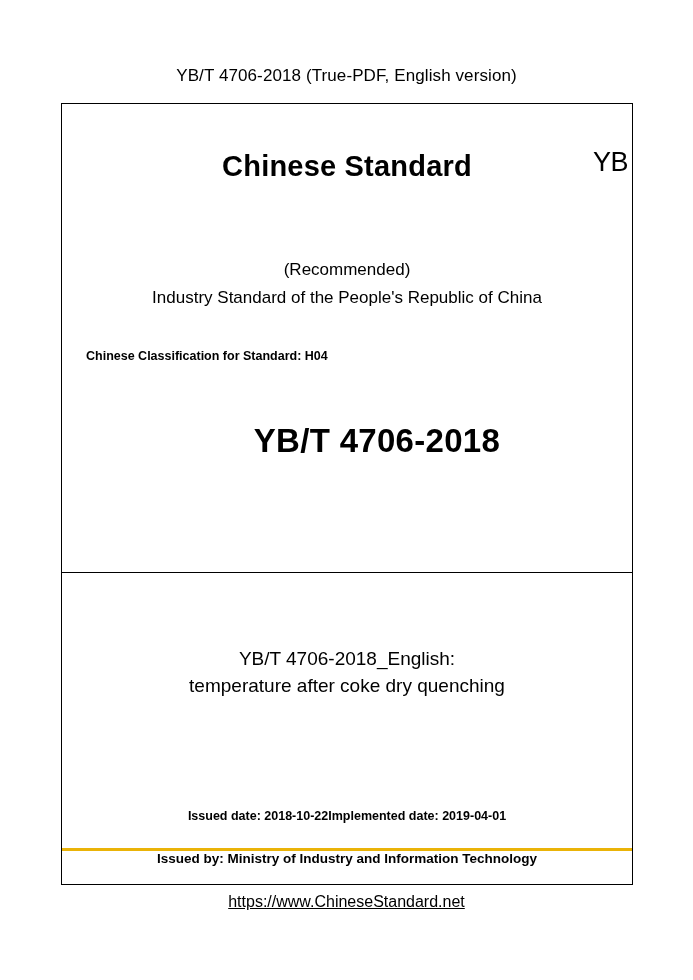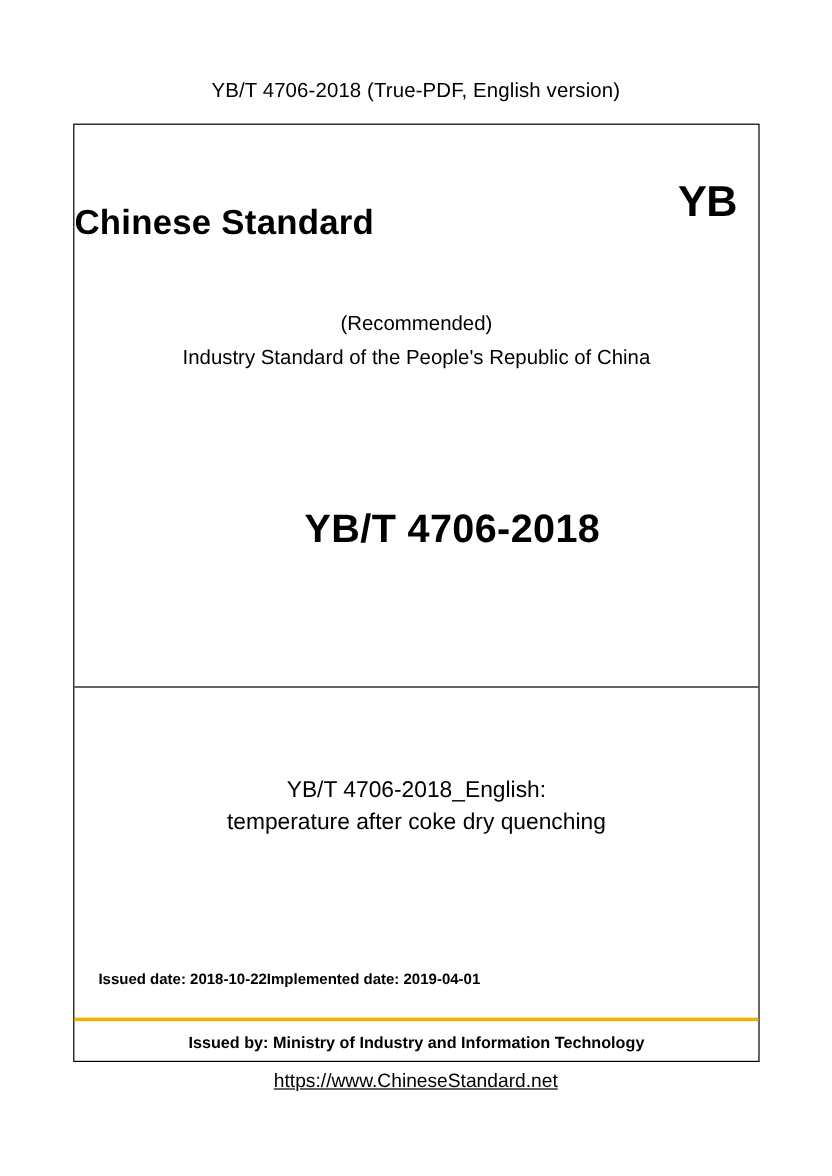--- a/index.html
+++ b/index.html
@@ -45,33 +45,33 @@
     left: 0;
     top: 0;
     width: 100%;
     height: 469px;
     border-bottom: 1px solid #000000;
     box-sizing: border-box;
   }
   .std-word {
     position: absolute;
     left: 0;
-    top: 66px;
+    top: 46px;
     width: 100%;
-    text-align: left;
+    text-align: center;
     font-size: 29px;
     font-weight: bold;
     letter-spacing: 0.2px;
   }
   .yb-logo {
     position: absolute;
-    right: 18px;
+    right: 4px;
     top: 43px;
-    font-size: 36px;
-    font-weight: bold;
+    font-size: 27px;
+    font-weight: normal;
     letter-spacing: -0.5px;
   }
   .industry-line {
     position: absolute;
     left: 0;
     top: 152px;
     width: 100%;
     text-align: center;
     font-size: 17px;
     line-height: 28px;
@@ -118,32 +118,31 @@
     line-height: 27px;
   }
   .dates {
     position: absolute;
     left: 0;
     bottom: 25px;
     width: 100%;
     box-sizing: border-box;
     padding: 0 20px;
     display: flex;
-    justify-content: flex-start;
+    justify-content: center;
     font-size: 12.5px;
     font-weight: bold;
   }
   .section-bottom {
     position: absolute;
     left: 0;
     top: 747px;
     width: 100%;
     height: 34px;
     display: flex;
-    align-items: center;
     justify-content: center;
     font-size: 13.5px;
     font-weight: bold;
   }
   .footer-url {
     position: absolute;
     left: 0;
     top: 893px;
     width: 693px;
     text-align: center;
@@ -161,20 +160,21 @@
 
   <div class="doc-box">
 
     <div class="section-top">
       <div class="std-word">Chinese Standard</div>
       <div class="yb-logo">YB</div>
       <div class="industry-line">
         <div>(Recommended)</div>
         <div>Industry Standard of the People's Republic of China</div>
       </div>
+      <div class="classification">Chinese Classification for Standard: H04</div>
       <div class="std-number">
         <span class="std-number-inner">YB/T 4706-2018</span>
       </div>
     </div>
 
     <div class="section-mid">
       <div class="title-block">
         <div>YB/T 4706-2018_English:</div>
         <div>temperature after coke dry quenching</div>
       </div>

